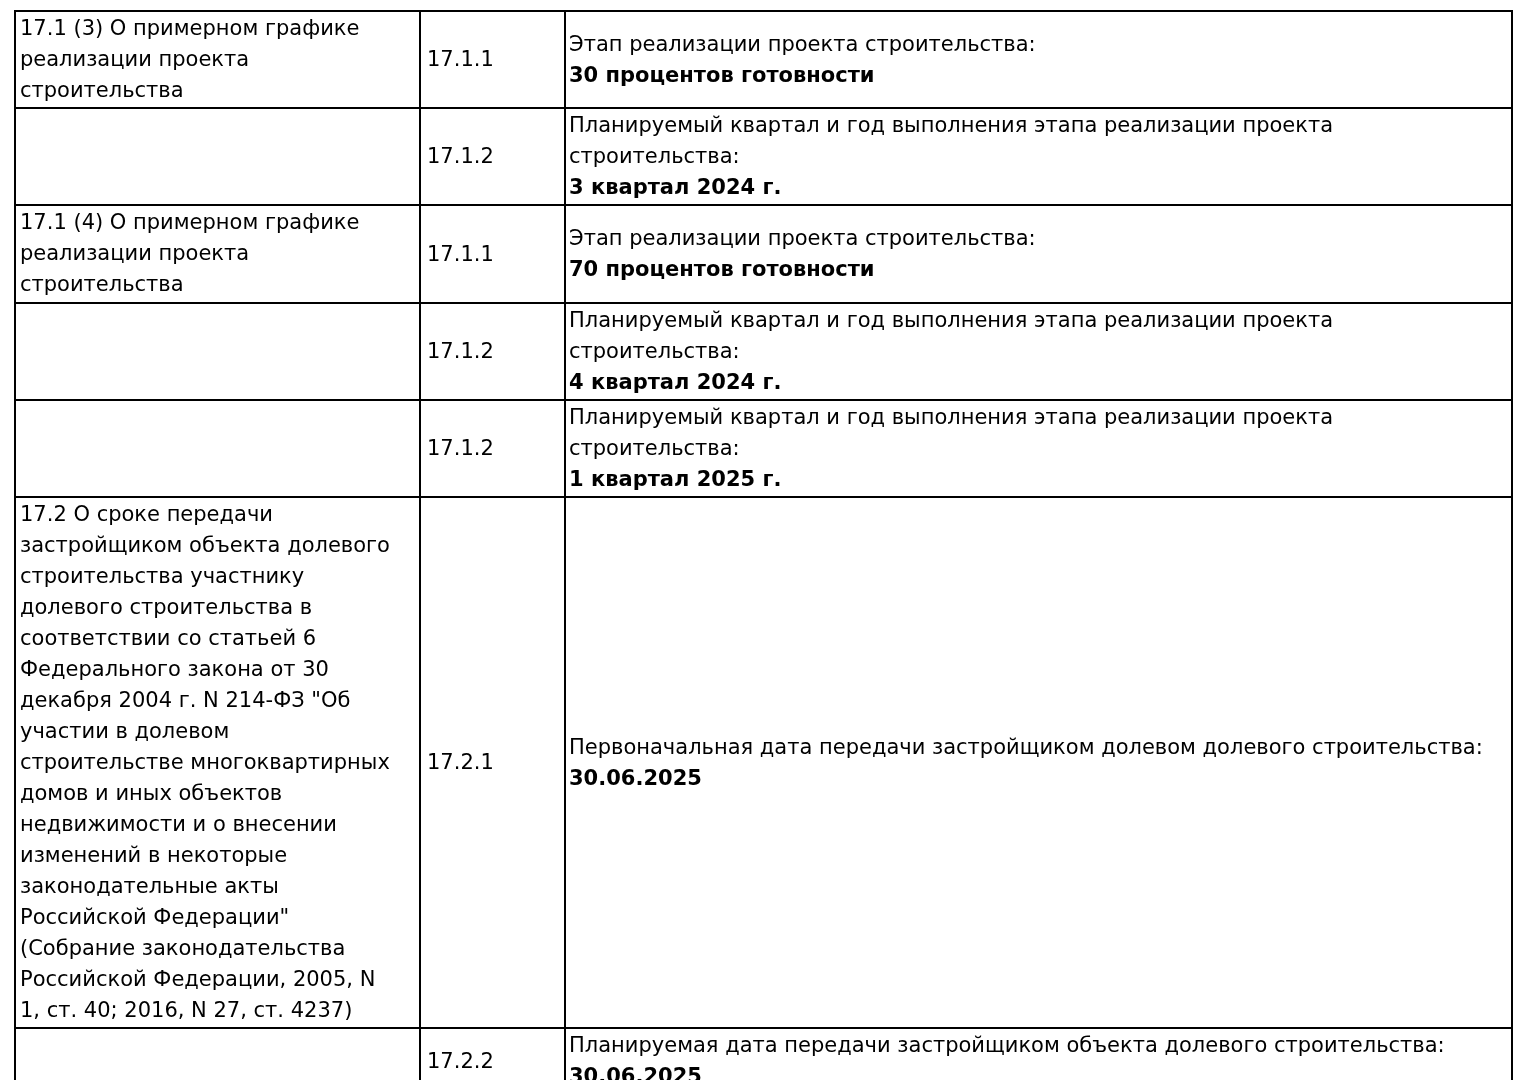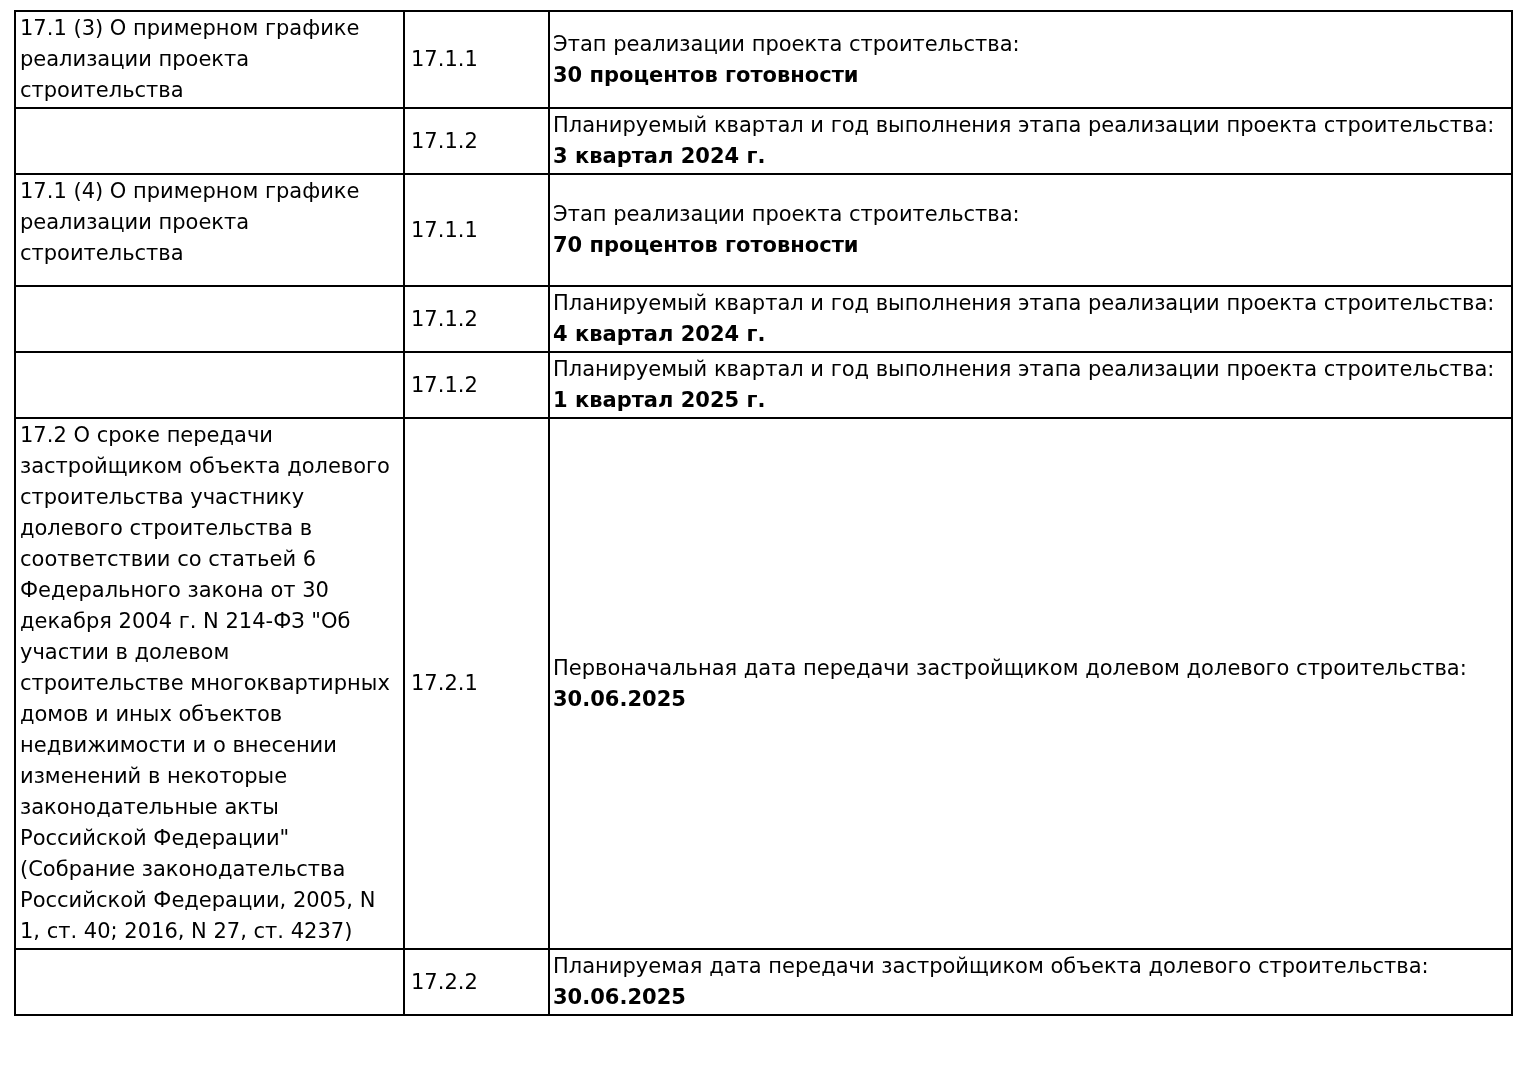--- a/index.html
+++ b/index.html
@@ -23,21 +23,21 @@
   }
   table.decl td {
     border: 2px solid #000000;
     line-height: 31px;
     overflow: hidden;
     word-wrap: break-word;
   }
   td.c-section {
     width: 375px;
     vertical-align: top;
-    padding: 1px 8px 1px 4px;
+    padding: 1px 24px 1px 4px;
   }
   td.c-code {
     width: 131px;
     vertical-align: middle;
     padding: 1px 6px 1px 6px;
   }
   td.c-detail {
     vertical-align: middle;
     padding: 1px 8px 1px 3px;
   }
@@ -62,21 +62,21 @@
       </td>
     </tr>
     <tr style="height:64px">
       <td class="c-section"></td>
       <td class="c-code">17.1.2</td>
       <td class="c-detail">
         <div class="field-label">Планируемый квартал и год выполнения этапа реализации проекта строительства:</div>
         <div class="field-value">3 квартал 2024 г.</div>
       </td>
     </tr>
-    <tr style="height:112px">
+    <tr style="height:98px">
       <td class="c-section">17.1 (4) О примерном графике реализации проекта строительства</td>
       <td class="c-code">17.1.1</td>
       <td class="c-detail">
         <div class="field-label">Этап реализации проекта строительства:</div>
         <div class="field-value">70 процентов готовности</div>
       </td>
     </tr>
     <tr style="height:64px">
       <td class="c-section"></td>
       <td class="c-code">17.1.2</td>

